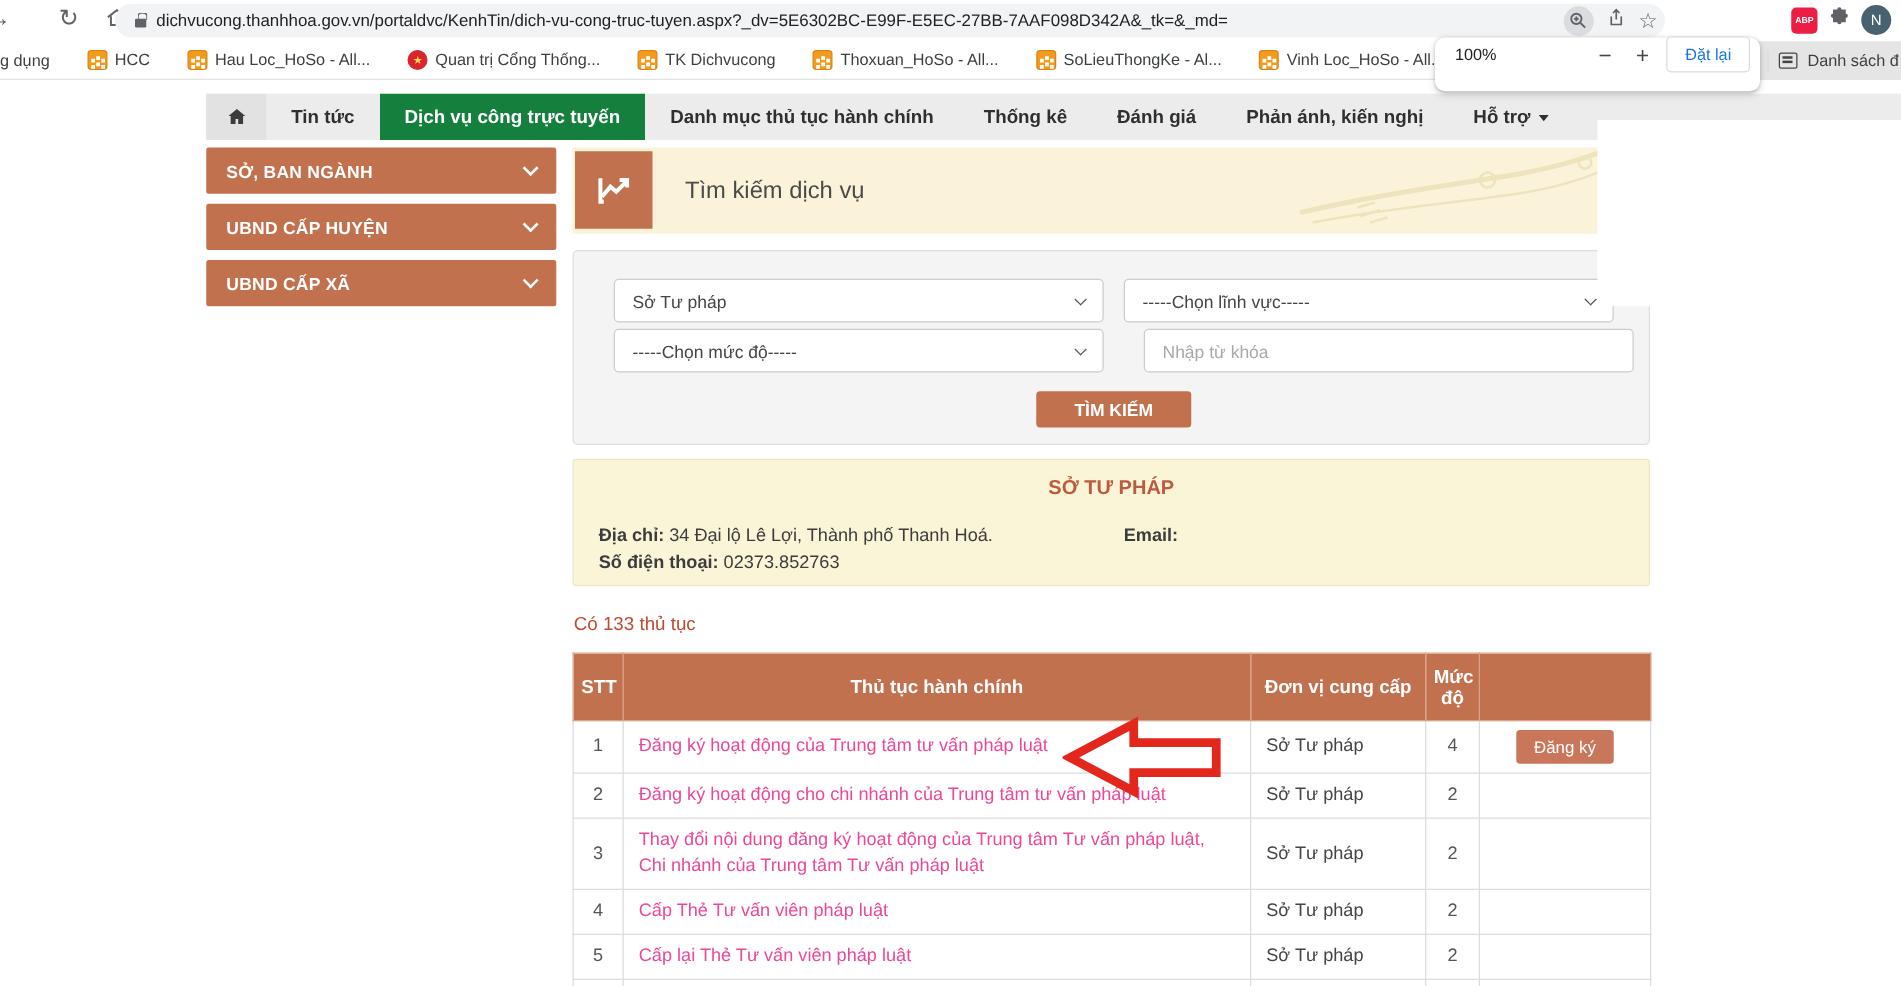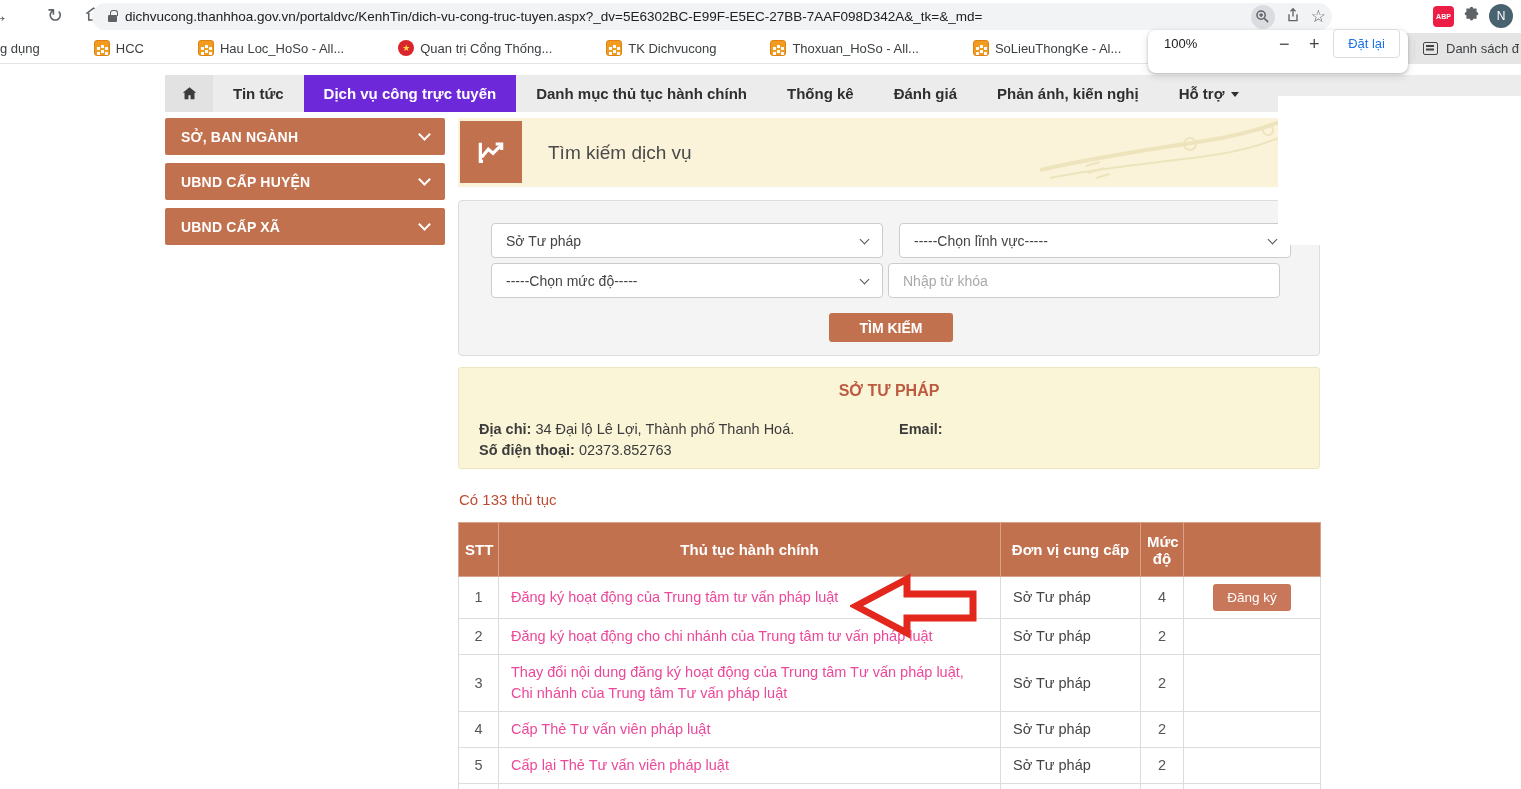--- a/index.html
+++ b/index.html
@@ -13,21 +13,21 @@
   .lock { width:9px; height:7px; background:#5f6368; border-radius:1px; position:relative; margin:3px 8px 0 6px; }
   .lock:before { content:""; position:absolute; left:1.5px; top:-5px; width:6px; height:5px; border:1.5px solid #5f6368; border-bottom:none; border-radius:3px 3px 0 0; }
   .url-text { font-size:13.5px; color:#202124; white-space:nowrap; overflow:hidden; }
   .omni-right { position:absolute; right:6px; top:0; height:27px; display:flex; align-items:center; gap:10px; }
   .zoom-chip { width:24px; height:24px; border-radius:50%; background:#dadce0; display:flex; align-items:center; justify-content:center; }
   .ext-area { position:absolute; right:0; top:2px; height:28px; display:flex; align-items:center; gap:9px; padding-right:8px; }
   .abp { width:21px; height:21px; border-radius:4px; background:#ed1e45; color:#fff; font-size:7px; font-weight:bold; display:flex; align-items:center; justify-content:center; }
   .avatar { width:24px; height:24px; border-radius:50%; background:#48626f; color:#fff; font-size:12px; display:flex; align-items:center; justify-content:center; }
 
   .bookmarks { position:absolute; left:0; top:33px; width:1521px; height:31px; background:#fff; border-bottom:1px solid #e4e4e4; display:flex; align-items:center; font-size:13px; color:#3c4043; }
-  .bm { display:flex; align-items:center; gap:6px; padding:0 27px; white-space:nowrap; cursor:pointer; }
+  .bm { display:flex; align-items:flex-start; gap:6px; padding:0 15px; white-space:nowrap; cursor:pointer; }
   .bm-fav { width:16px; height:16px; background:#f29c1f; border:1px solid #e08214; border-radius:3px; position:relative; flex:0 0 auto; }
   .bm-fav i { position:absolute; left:6px; top:4px; width:3px; height:3px; background:#fff;
       box-shadow:-4px 2px 0 #fff, 4px 2px 0 #fff, 0 5px 0 #fff, -4px 7px 0 #fff, 4px 7px 0 #fff; }
   .bm-emblem { width:16px; height:16px; border-radius:50%; background:#d8262c; color:#ffd24a; font-size:9px; line-height:16px; text-align:center; flex:0 0 auto; }
   .bm-right { position:absolute; right:0; top:0; height:31px; display:flex; align-items:center; gap:8px; padding-right:2px; background:#e5e5e5; }
   .bm-sep { width:1px; height:18px; background:#dadce0; }
   .chev-gl { font-size:16px; color:#5f6368; }
   .rl-icon { width:15px; height:13px; border:1.6px solid #444; border-radius:2px; position:relative; }
   .rl-icon:before { content:""; position:absolute; left:2px; top:2px; width:8px; height:1.5px; background:#444; box-shadow:0 3.5px 0 #444; }
 
@@ -35,39 +35,39 @@
   .zoom-popup { position:absolute; left:1148px; top:30px; width:260px; height:43px; background:#fff; border-radius:8px;
       box-shadow:0 1px 3px rgba(0,0,0,.22), 0 3px 8px rgba(0,0,0,.12); z-index:60; display:flex; align-items:center; padding:0 8px 16px 16px; }
   .zp-level { font-size:13px; color:#202124; flex:1; }
   .zp-btn { width:30px; height:30px; text-align:center; line-height:30px; font-size:18px; color:#444; cursor:pointer; }
   .zp-reset { margin-left:4px; border:1px solid #dadce0; border-radius:4px; background:#fff; color:#1a73e8; font-size:13px; padding:6px 14px; cursor:pointer; font-family:inherit; }
 
   
   .navbar { position:absolute; left:165px; top:75px; width:1356px; height:37px; background:#ececec; display:flex; align-items:stretch; font-size:15px; color:#2f2f2f; }
   .nav-home { width:48px; background:#e2e2e2; display:flex; align-items:center; justify-content:center; cursor:pointer; }
   .nav-item { display:flex; align-items:center; padding:0 20px; cursor:pointer; font-weight:700; white-space:nowrap; }
-  .nav-item.active { background:#6d28d9; color:#fff;text-align:center; }
+  .nav-item.active { background:#15803d; color:#fff;text-align:center; }
   .nav-caret { width:0; height:0; border-left:4px solid transparent; border-right:4px solid transparent; border-top:5px solid #2f2f2f; margin-left:7px; margin-top:2px; }
 
   
   .acc { position:absolute; left:165px; width:280px; height:37px; background:#c2714f; border-radius:2px; color:#fff;
       display:flex; align-items:center; justify-content:space-between; padding:0 16px; font-size:14px; font-weight:700; letter-spacing:.2px; cursor:pointer; }
   .acc-caret { width:9px; height:9px; border-right:2.5px solid #fff; border-bottom:2.5px solid #fff; transform:rotate(45deg); margin-top:-5px; }
 
   
   .banner { position:absolute; left:458px; top:118px; width:862px; height:69px; background:#faf3d9; }
   .banner-icon { position:absolute; left:2px; top:3px; width:62px; height:62px; background:#c2714f; display:flex; align-items:center; justify-content:center; }
   .banner-title { position:absolute; left:90px; top:24px; font-size:19px; color:#4a4a4a; }
   .banner-deco { position:absolute; right:40px; top:0; opacity:.9; }
 
   
   .form-panel { position:absolute; left:458px; top:200px; width:862px; height:156px; background:#f4f4f4; border:1px solid #ddd; border-radius:4px; }
   .field { position:absolute; height:35px; background:#fff; border:1px solid #ccc; border-radius:4px; display:flex; align-items:center; padding:0 14px; font-size:14px; color:#444; cursor:pointer; }
   .sel-caret { width:7px; height:7px; border-right:1.5px solid #555; border-bottom:1.5px solid #555; transform:rotate(45deg); margin-left:auto; margin-top:-3px; }
-  .kw-input { position:absolute; left:429px; top:62px; width:392px; height:35px; background:#fff; border:1px solid #ccc; border-radius:4px; padding:0 14px; font-size:14px; font-family:inherit; color:#444; }
+  .kw-input { position:absolute; left:456px; top:62px; width:392px; height:35px; background:#fff; border:1px solid #ccc; border-radius:4px; padding:0 14px; font-size:14px; font-family:inherit; color:#444; }
   .kw-input::placeholder { color:#a9a9a9; }
   .search-btn { position:absolute; left:370px; top:112px; width:124px; height:29px; background:#c2714f; color:#fff; border:none; border-radius:3px; font-size:14px; font-weight:700; font-family:inherit; cursor:pointer; }
 
   
   .info-box { position:absolute; left:458px; top:367px; width:862px; height:102px; background:#fbf5d8; border:1px solid #efe6c1; border-radius:3px; }
   .info-title { position:absolute; left:0; right:0; top:14px; text-align:center; color:#bd5b40; font-size:16px; font-weight:700; }
   .info-line1 { position:absolute; left:20px; top:53px; font-size:14.5px; color:#3c3c3c; }
   .info-line2 { position:absolute; left:20px; top:74px; font-size:14.5px; color:#3c3c3c; }
   .info-email { position:absolute; left:440px; top:53px; font-size:14.5px; color:#3c3c3c; font-weight:700; }
   .blabel { font-weight:700; }

